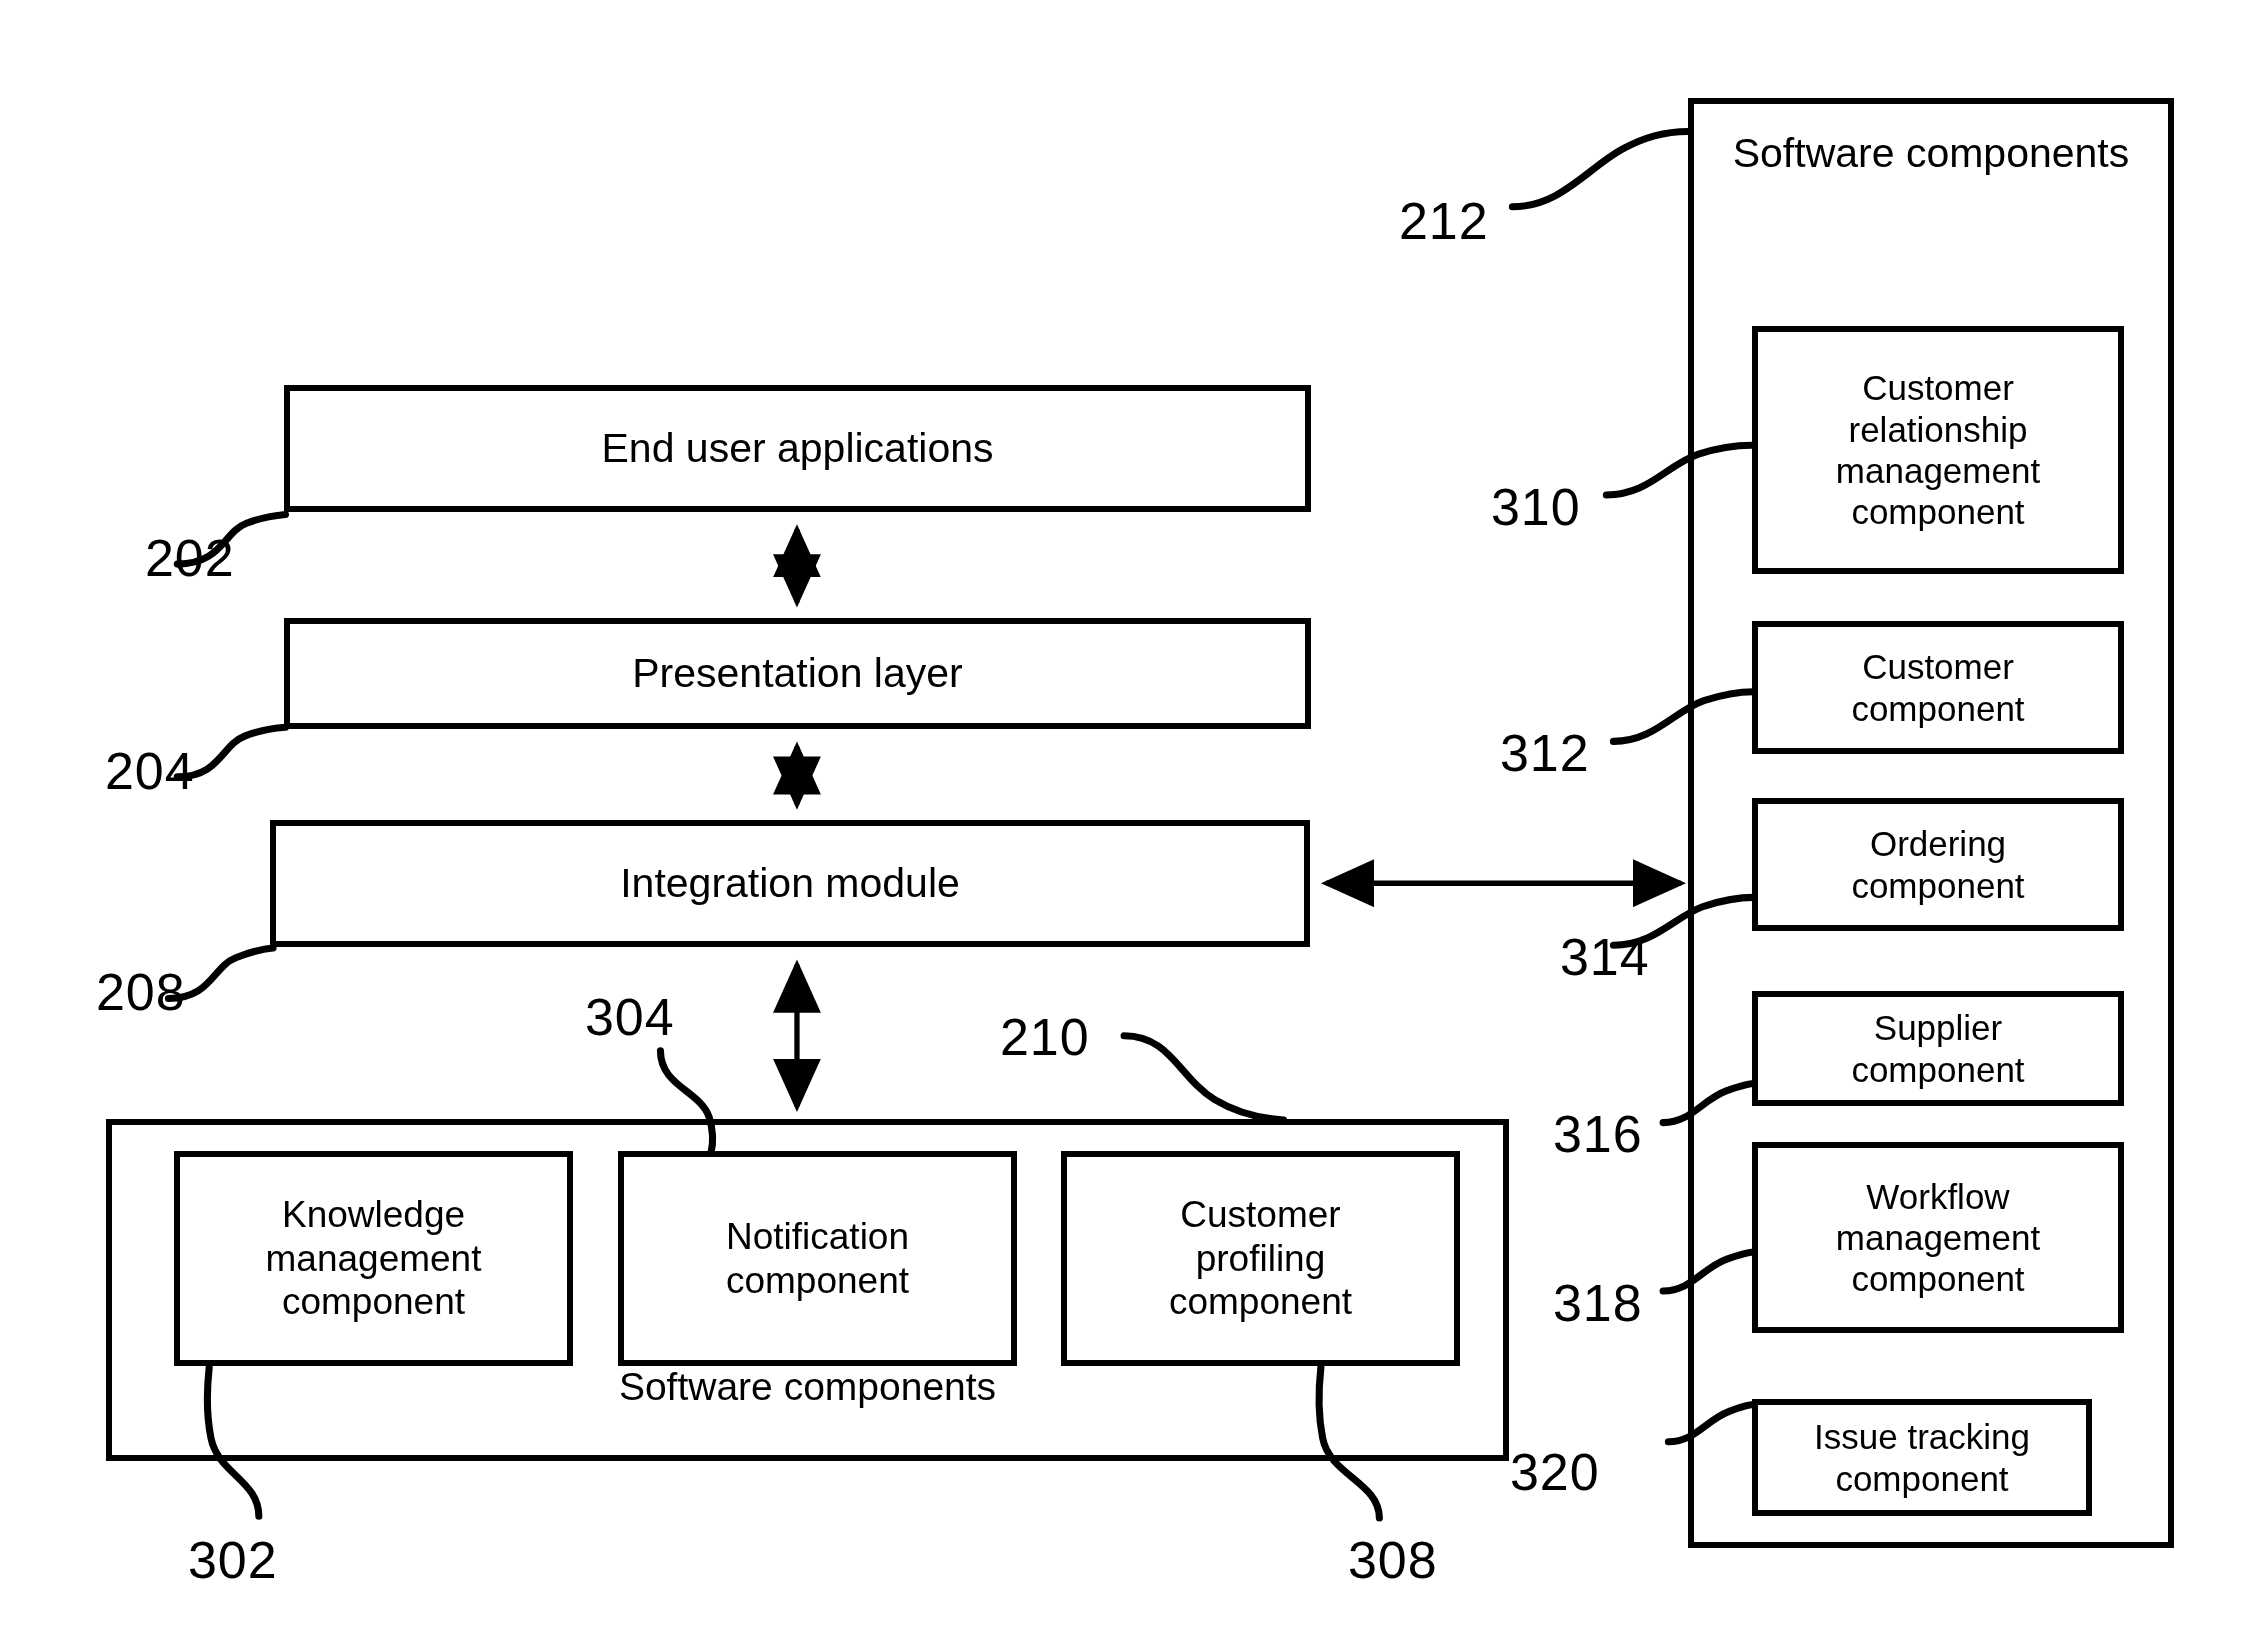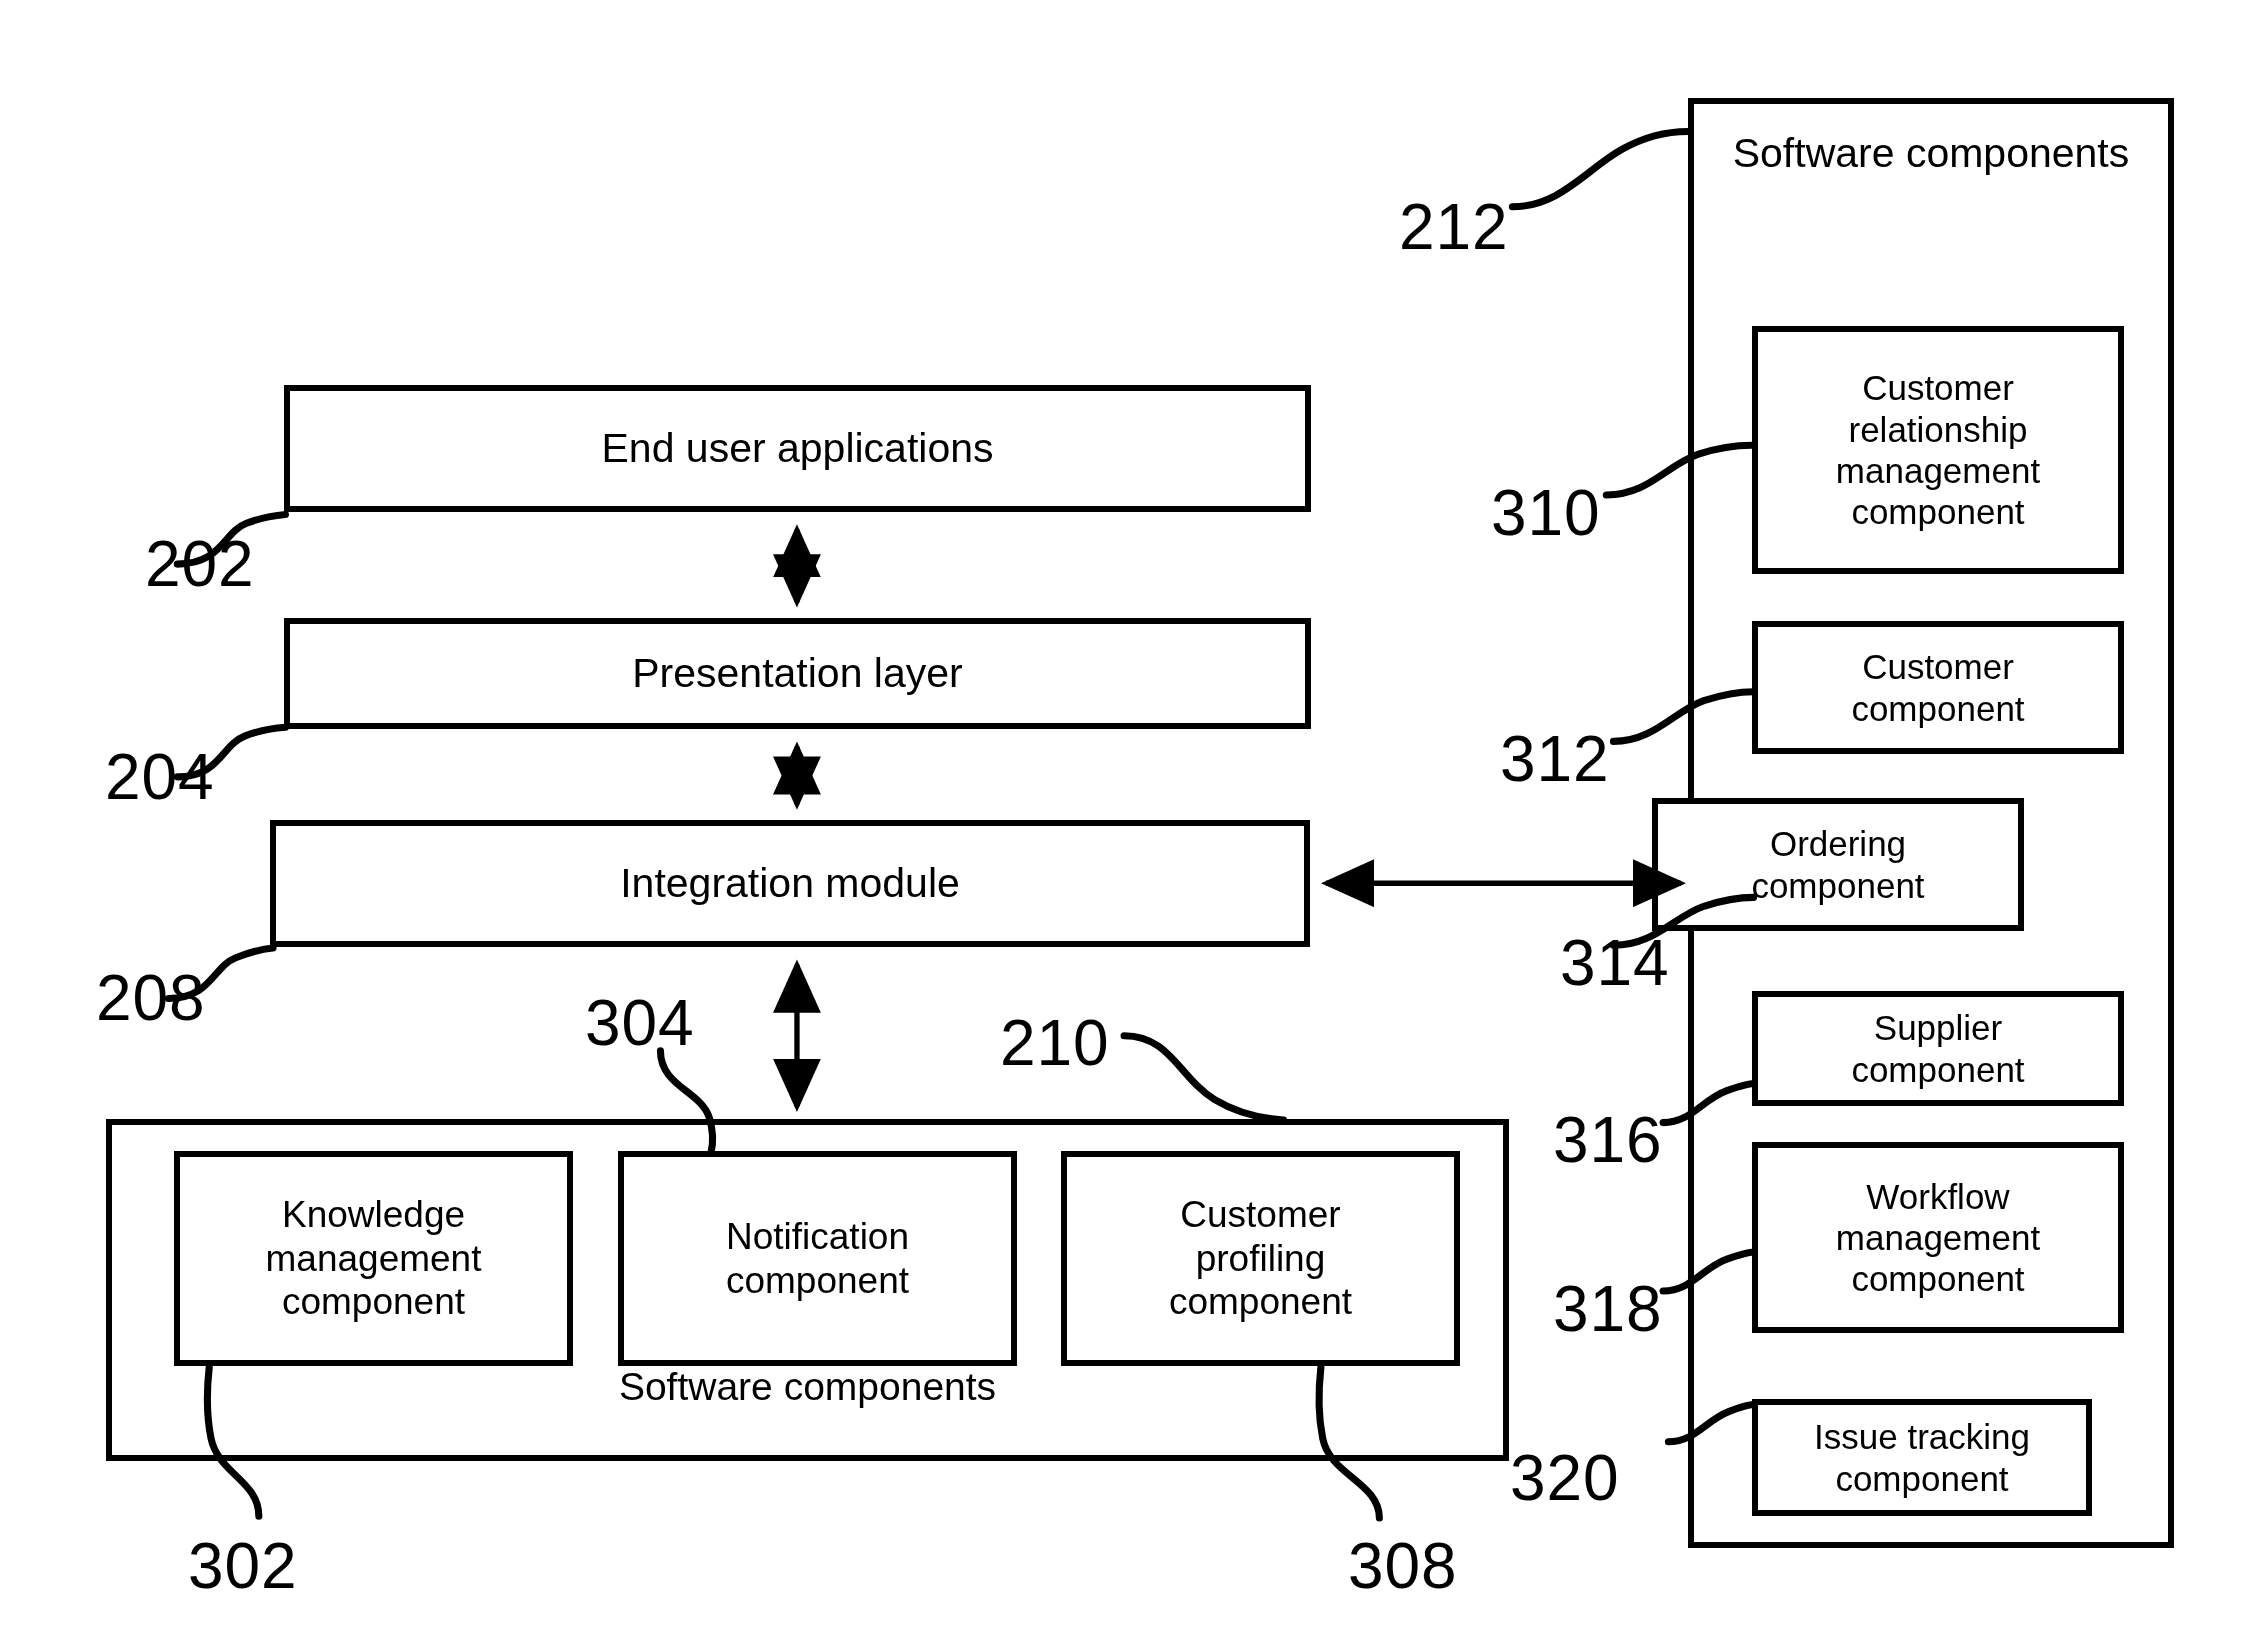--- a/index.html
+++ b/index.html
@@ -62,29 +62,29 @@
   
   #right-panel {
     left: 1688px; top: 98px; width: 486px; height: 1450px;
     display: block;
   }
   #right-panel-caption { top: 25px; font-size: 41px; }
 
   .rp-box { font-size: 35px; }
   #customer-relationship-management-component { left: 1752px; top: 326px;  width: 372px; height: 248px; }
   #billing-component                          { left: 1752px; top: 621px;  width: 372px; height: 133px; }
-  #ordering-component                         { left: 1652px; top: 798px;  width: 372px; height: 133px; }
+  #ordering-component                         { left: 1752px; top: 798px;  width: 372px; height: 133px; }
   #supplier-component                         { left: 1752px; top: 991px; width: 372px; height: 115px; }
   #workflow-management-component              { left: 1752px; top: 1142px; width: 372px; height: 191px; }
   #issue-tracking-component                   { left: 1752px; top: 1399px; width: 340px; height: 117px; }
 
   
   .ref {
     position: absolute;
-    font-size: 64px;
+    font-size: 52px;
     line-height: 1;
     letter-spacing: 0.9px;
     white-space: nowrap;
   }
   #ref-202 { left: 105px;  top: 532px; margin-left: 40px; }
   #ref-204 { left: 105px;  top: 745px; }
   #ref-208 { left: 96px;  top: 966px; }
   #ref-304 { left: 585px;  top: 991px; }
   #ref-210 { left: 1000px; top: 1011px; }
   #ref-302 { left: 188px;  top: 1534px; }

